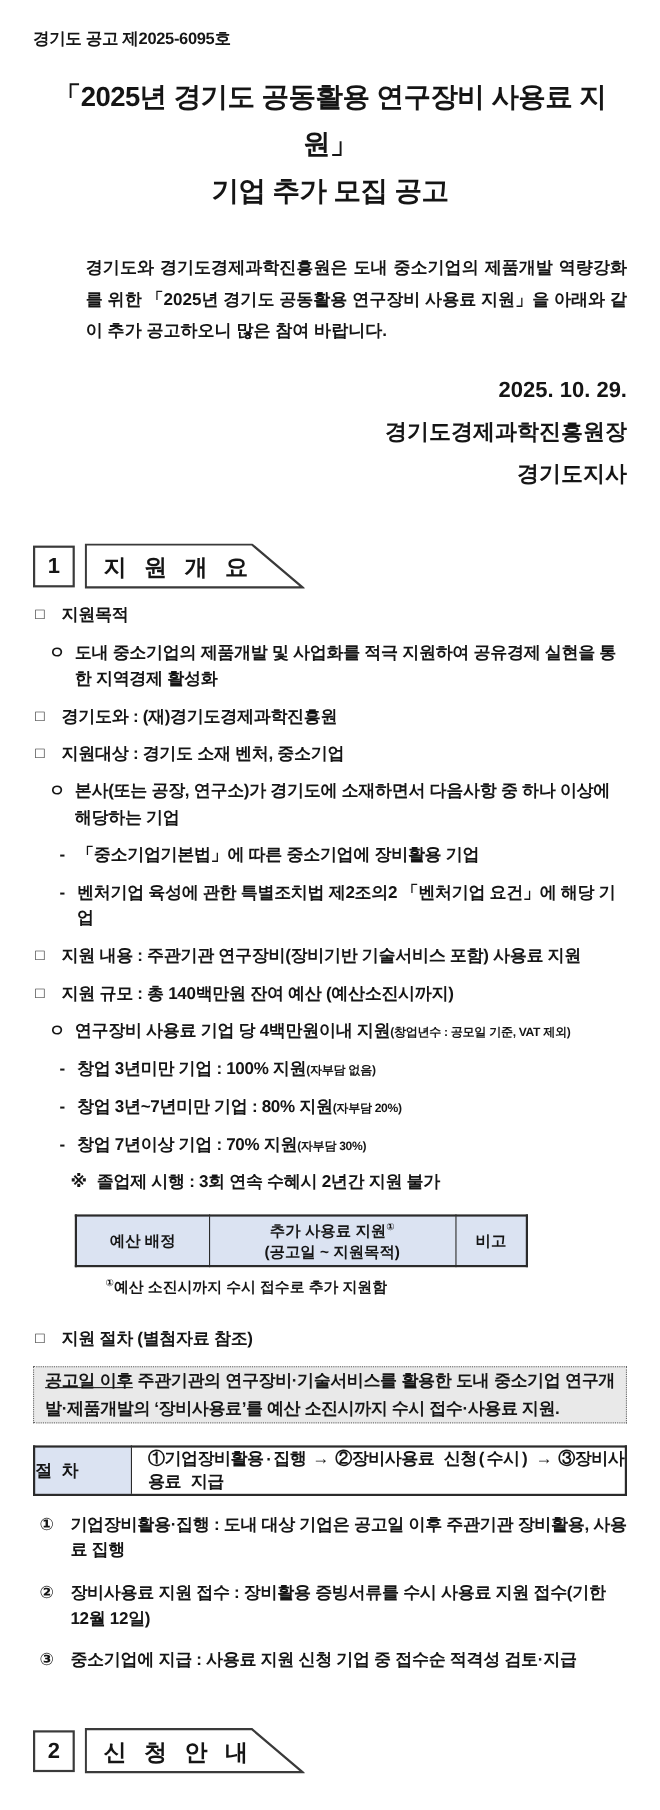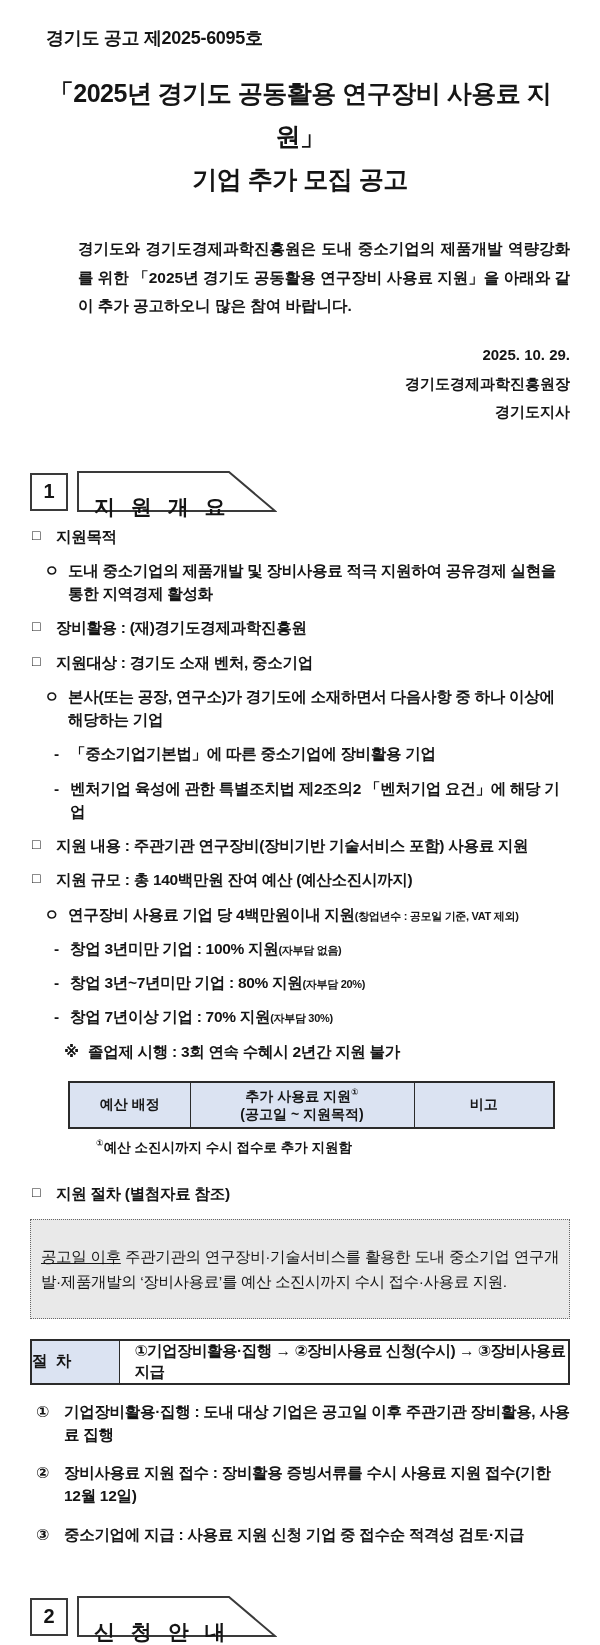--- a/index.html
+++ b/index.html
@@ -4,68 +4,68 @@
 <style>
   * { margin:0; padding:0; box-sizing:border-box; }
   body {
     width:600px; height:1645px; overflow:hidden;
     background:#ffffff; color:#151515;
     font-family:"Liberation Sans","DejaVu Sans",sans-serif;
     font-weight:600;
   }
   .page { padding:26px 30px 0 30px; }
 
-  .notice-no { font-size:18px; font-weight:700; letter-spacing:-0.3px;margin-left:16px; }
+  .notice-no { font-size:15px; font-weight:700; letter-spacing:-0.3px; }
 
   .doc-title { margin-top:22px; text-align:center; font-size:25px; font-weight:800; line-height:1.72; letter-spacing:-0.5px; }
 
   .intro { margin-top:34px; font-size:15.5px; line-height:1.85; text-align:justify;margin-left:48px; }
   .intro b { font-weight:800; }
 
-  .signature { margin-top:20px; text-align:right; font-size:15px; font-weight:700; line-height:1.9; }
+  .signature { margin-top:20px; text-align:right; font-size:20px; font-weight:700; line-height:1.9; }
 
   .section-head { display:flex; align-items:center; margin-top:44px; }
   .sec-num { width:38px; height:38px; border:2px solid #3a3a3a; display:flex; align-items:center; justify-content:center;
              font-size:20px; font-weight:700; margin-right:9px; background:#fff; }
   .sec-banner { position:relative; width:200px; height:42px; }
   .sec-banner svg { position:absolute; left:0; top:0; }
-  .sec-banner .t { position:absolute; left:17px; top:22px; font-size:21px; font-weight:800; letter-spacing:5px; }
+  .sec-banner .t { position:absolute; left:17px; top:8px; font-size:21px; font-weight:800; letter-spacing:5px; }
 
   .rows { margin-top:12px; }
   .row { display:flex; margin-top:11px; font-size:15.5px; line-height:1.5; letter-spacing:-0.3px; }
   .row .m { flex:none; }
   .m-box { width:26px; padding-left:2px; font-size:14px; }
   .m-circ { width:24px; margin-left:14px; }
   .m-dash { width:16px; margin-left:24px; }
   .m-star { width:24px; margin-left:34px; }
   .m-num { width:28px; margin-left:6px; }
   .row .tx { flex:1; }
   .row.strong, .row.strong .tx { font-weight:800; }
   .sm { font-size:11px; font-weight:700; }
   .bld { font-weight:800; }
 
   table { border-collapse:collapse; }
   th, td { border:1px solid #2b2b2b; white-space:pre-line; }
 
-  .budget-table { margin:18px 0 0 38px; width:487px; font-size:14px;border-radius:31px; }
+  .budget-table { margin:18px 0 0 38px; width:412px; font-size:14px;border-radius:31px; }
   .budget-table th { background:#dbe3f2; font-weight:700; height:46px; text-align:center; line-height:1.35; }
   .budget-table td { height:42px; text-align:center; font-weight:700; line-height:1.3; }
   .budget-table { border:2px solid #2b2b2b; }
   sup { font-size:9px; vertical-align:super; }
 
   .footnote { margin:9px 0 0 66px; font-size:13.5px; }
 
-  .notice-box { margin-top:13px; background:#e9e9e9; border:1.5px dotted #666; padding:24px 10px;
-                font-size:15.5px; line-height:1.62; font-weight:400; letter-spacing:-0.4px; text-align:justify; }
+  .notice-box { margin-top:13px; background:#e9e9e9; border:1.5px dotted #666; padding:0 10px;
+                font-size:15.5px; line-height:1.62; font-weight:700; letter-spacing:-0.4px; text-align:justify; }
   .notice-box .u { text-decoration:underline; }
 
   .steps-table { margin-top:20px; width:540px; border:2px solid #2b2b2b; font-size:15.5px; }
   .steps-table td { height:40px; }
   .steps-label { width:88px; background:#dbe3f2; text-align:left; font-weight:800; letter-spacing:2px; }
-  .steps-content { padding-left:15px; font-weight:700; letter-spacing:-0.5px; }
+  .steps-content { padding-left:15px; font-weight:700; letter-spacing:-0.5px;font-family:Liberation Mono, monospace; }
 </style>
 </head>
 <body>
 
 <div class="page">
 
   <div class="notice-no">경기도 공고 제2025-6095호</div>
 
   <div class="doc-title">
     <div>「2025년 경기도 공동활용 연구장비 사용료 지원」</div>
@@ -90,25 +90,25 @@
     </div>
   </div>
 
   <div class="rows">
     <div class="row">
         <span class="m m-box">□</span>
         <span class="tx">지원목적</span>
       </div>
     <div class="row">
         <span class="m m-circ">ㅇ</span>
-        <span class="tx">도내 중소기업의 제품개발 및 장비사용료 적극 지원하여 공유경제 실현을 통한 지역경제 활성화</span>
-      </div>
-    <div class="row">
-        <span class="m m-box">□</span>
-        <span class="tx">장비활용 : (재)경기도경제과학진흥원</span>
+        <span class="tx">도내 중소기업의 제품개발 및 사업화를 적극 지원하여 공유경제 실현을 통한 지역경제 활성화</span>
+      </div>
+    <div class="row">
+        <span class="m m-box">□</span>
+        <span class="tx">경기도와 : (재)경기도경제과학진흥원</span>
       </div>
     <div class="row">
         <span class="m m-box">□</span>
         <span class="tx">지원대상 : 경기도 소재 벤처, 중소기업</span>
       </div>
     <div class="row">
         <span class="m m-circ">ㅇ</span>
         <span class="tx">본사(또는 공장, 연구소)가 경기도에 소재하면서 다음사항 중 하나 이상에 해당하는 기업</span>
       </div>
     <div class="row">

